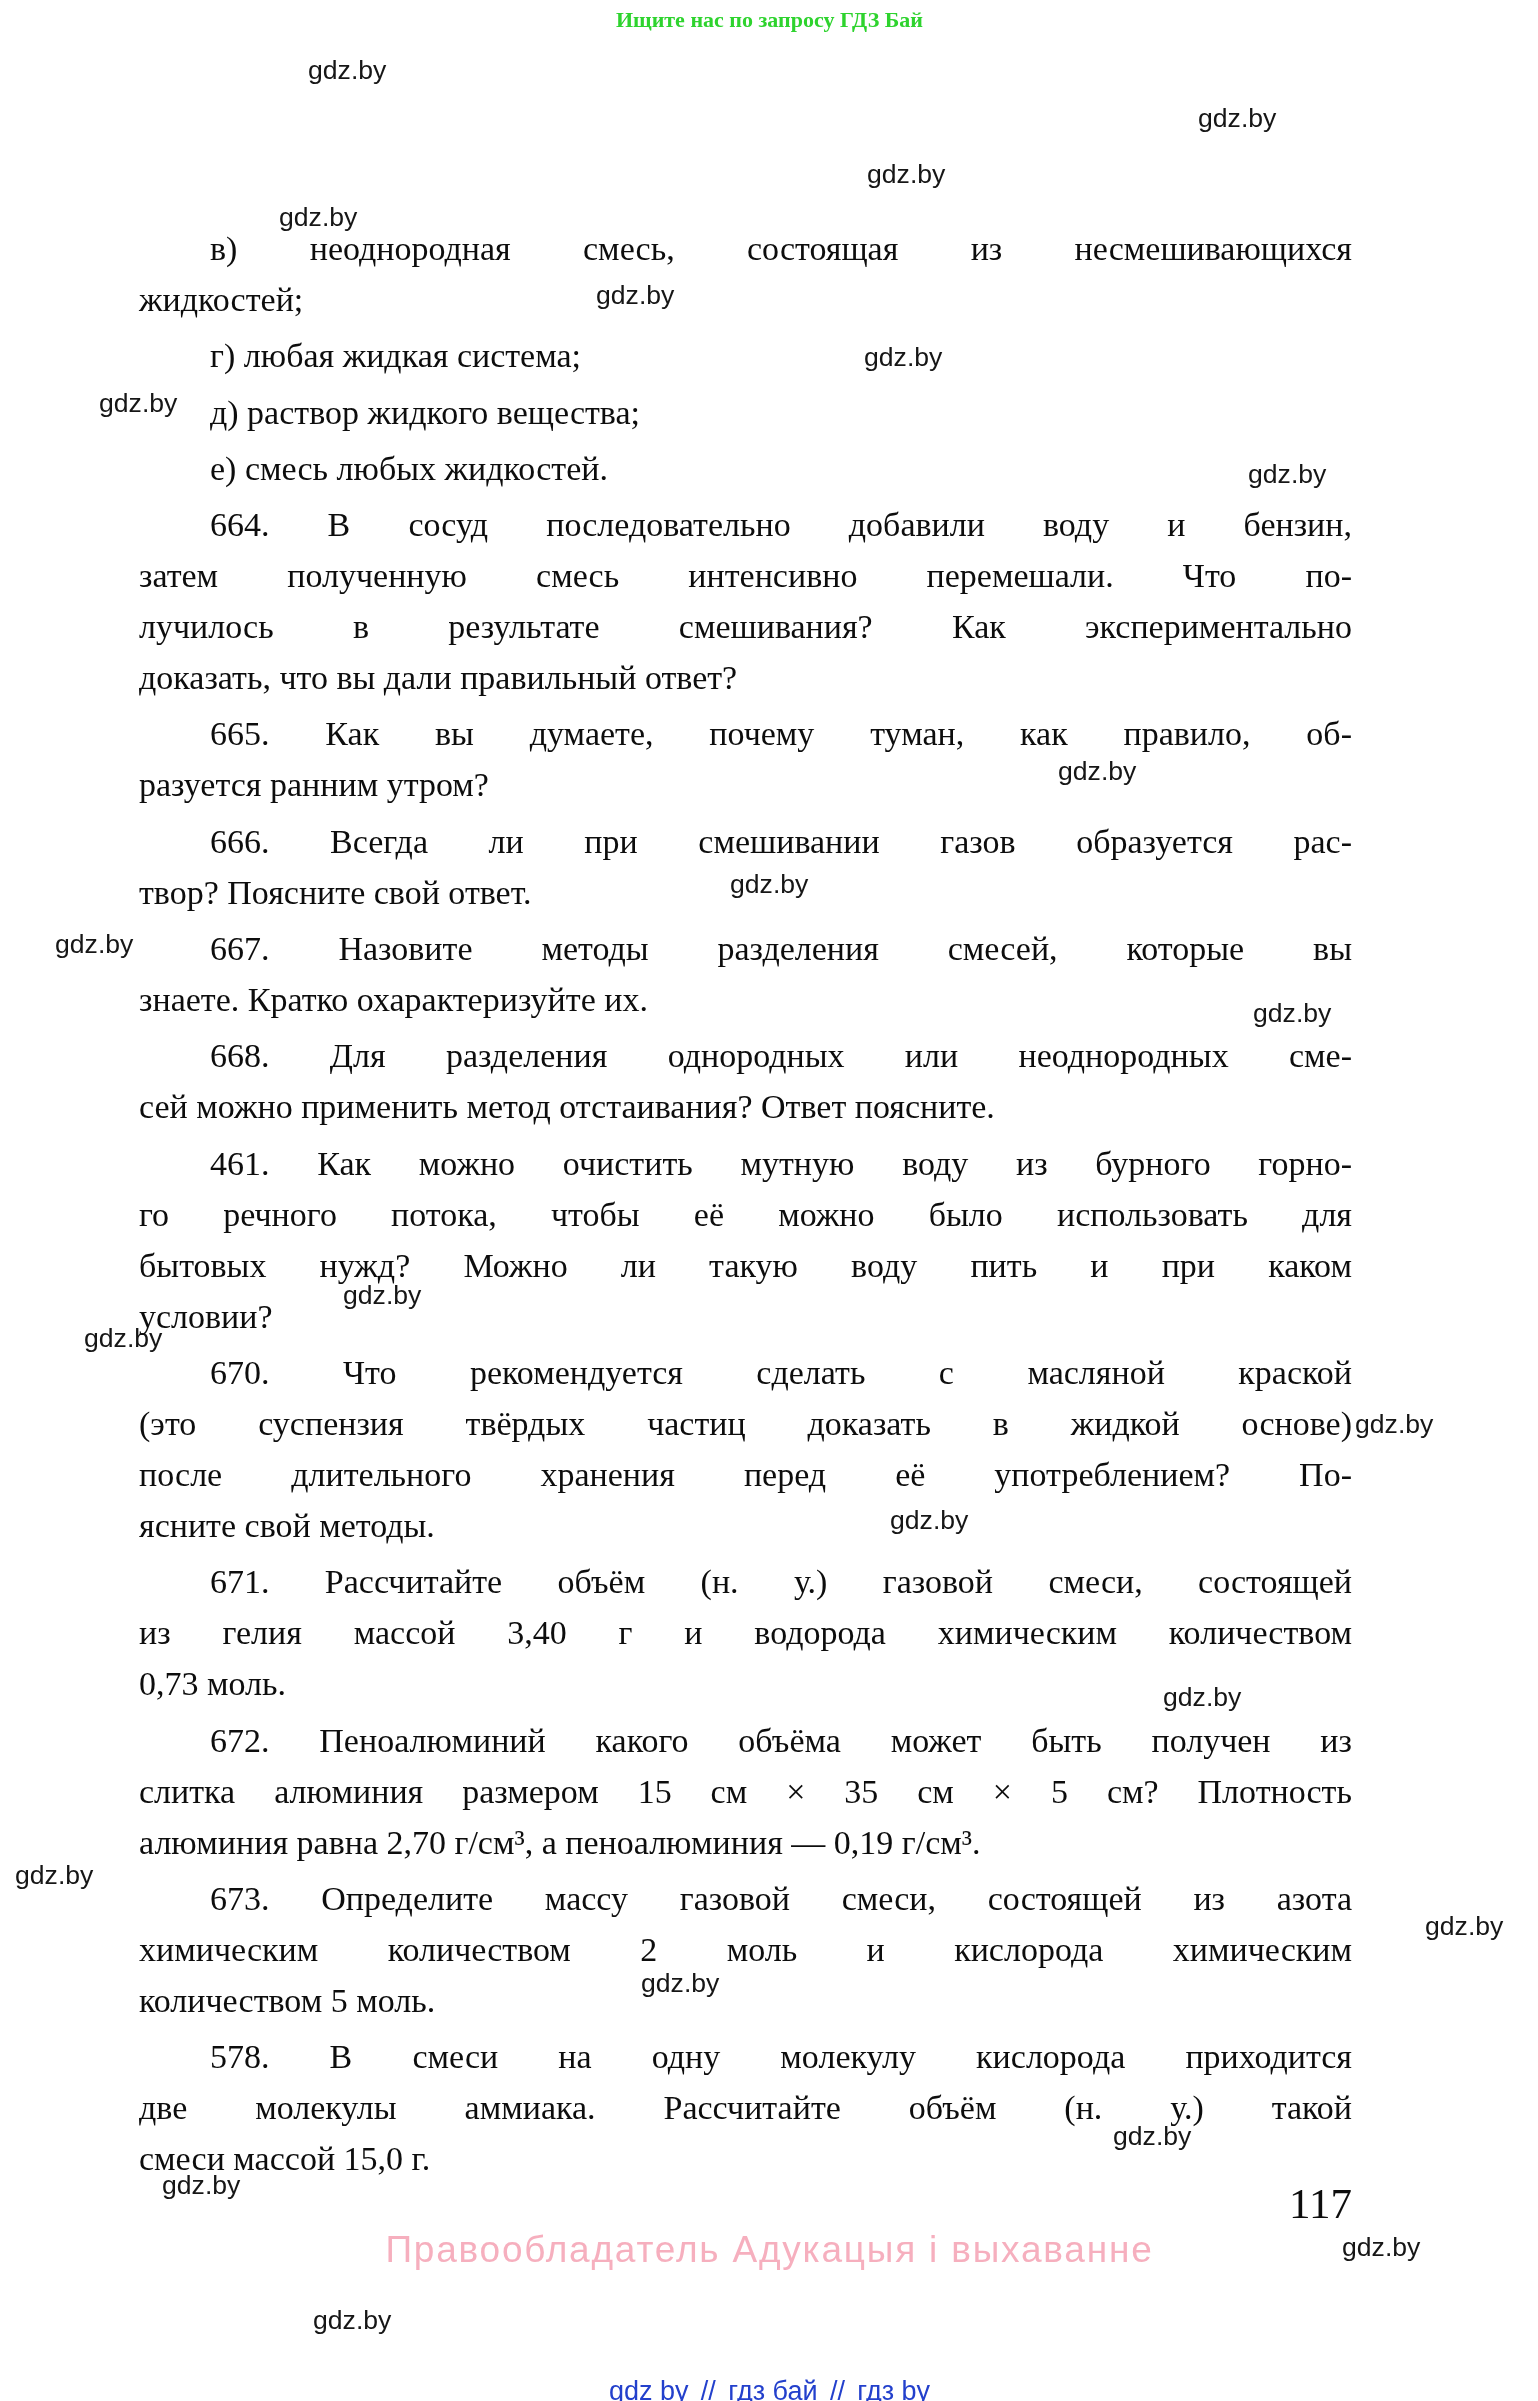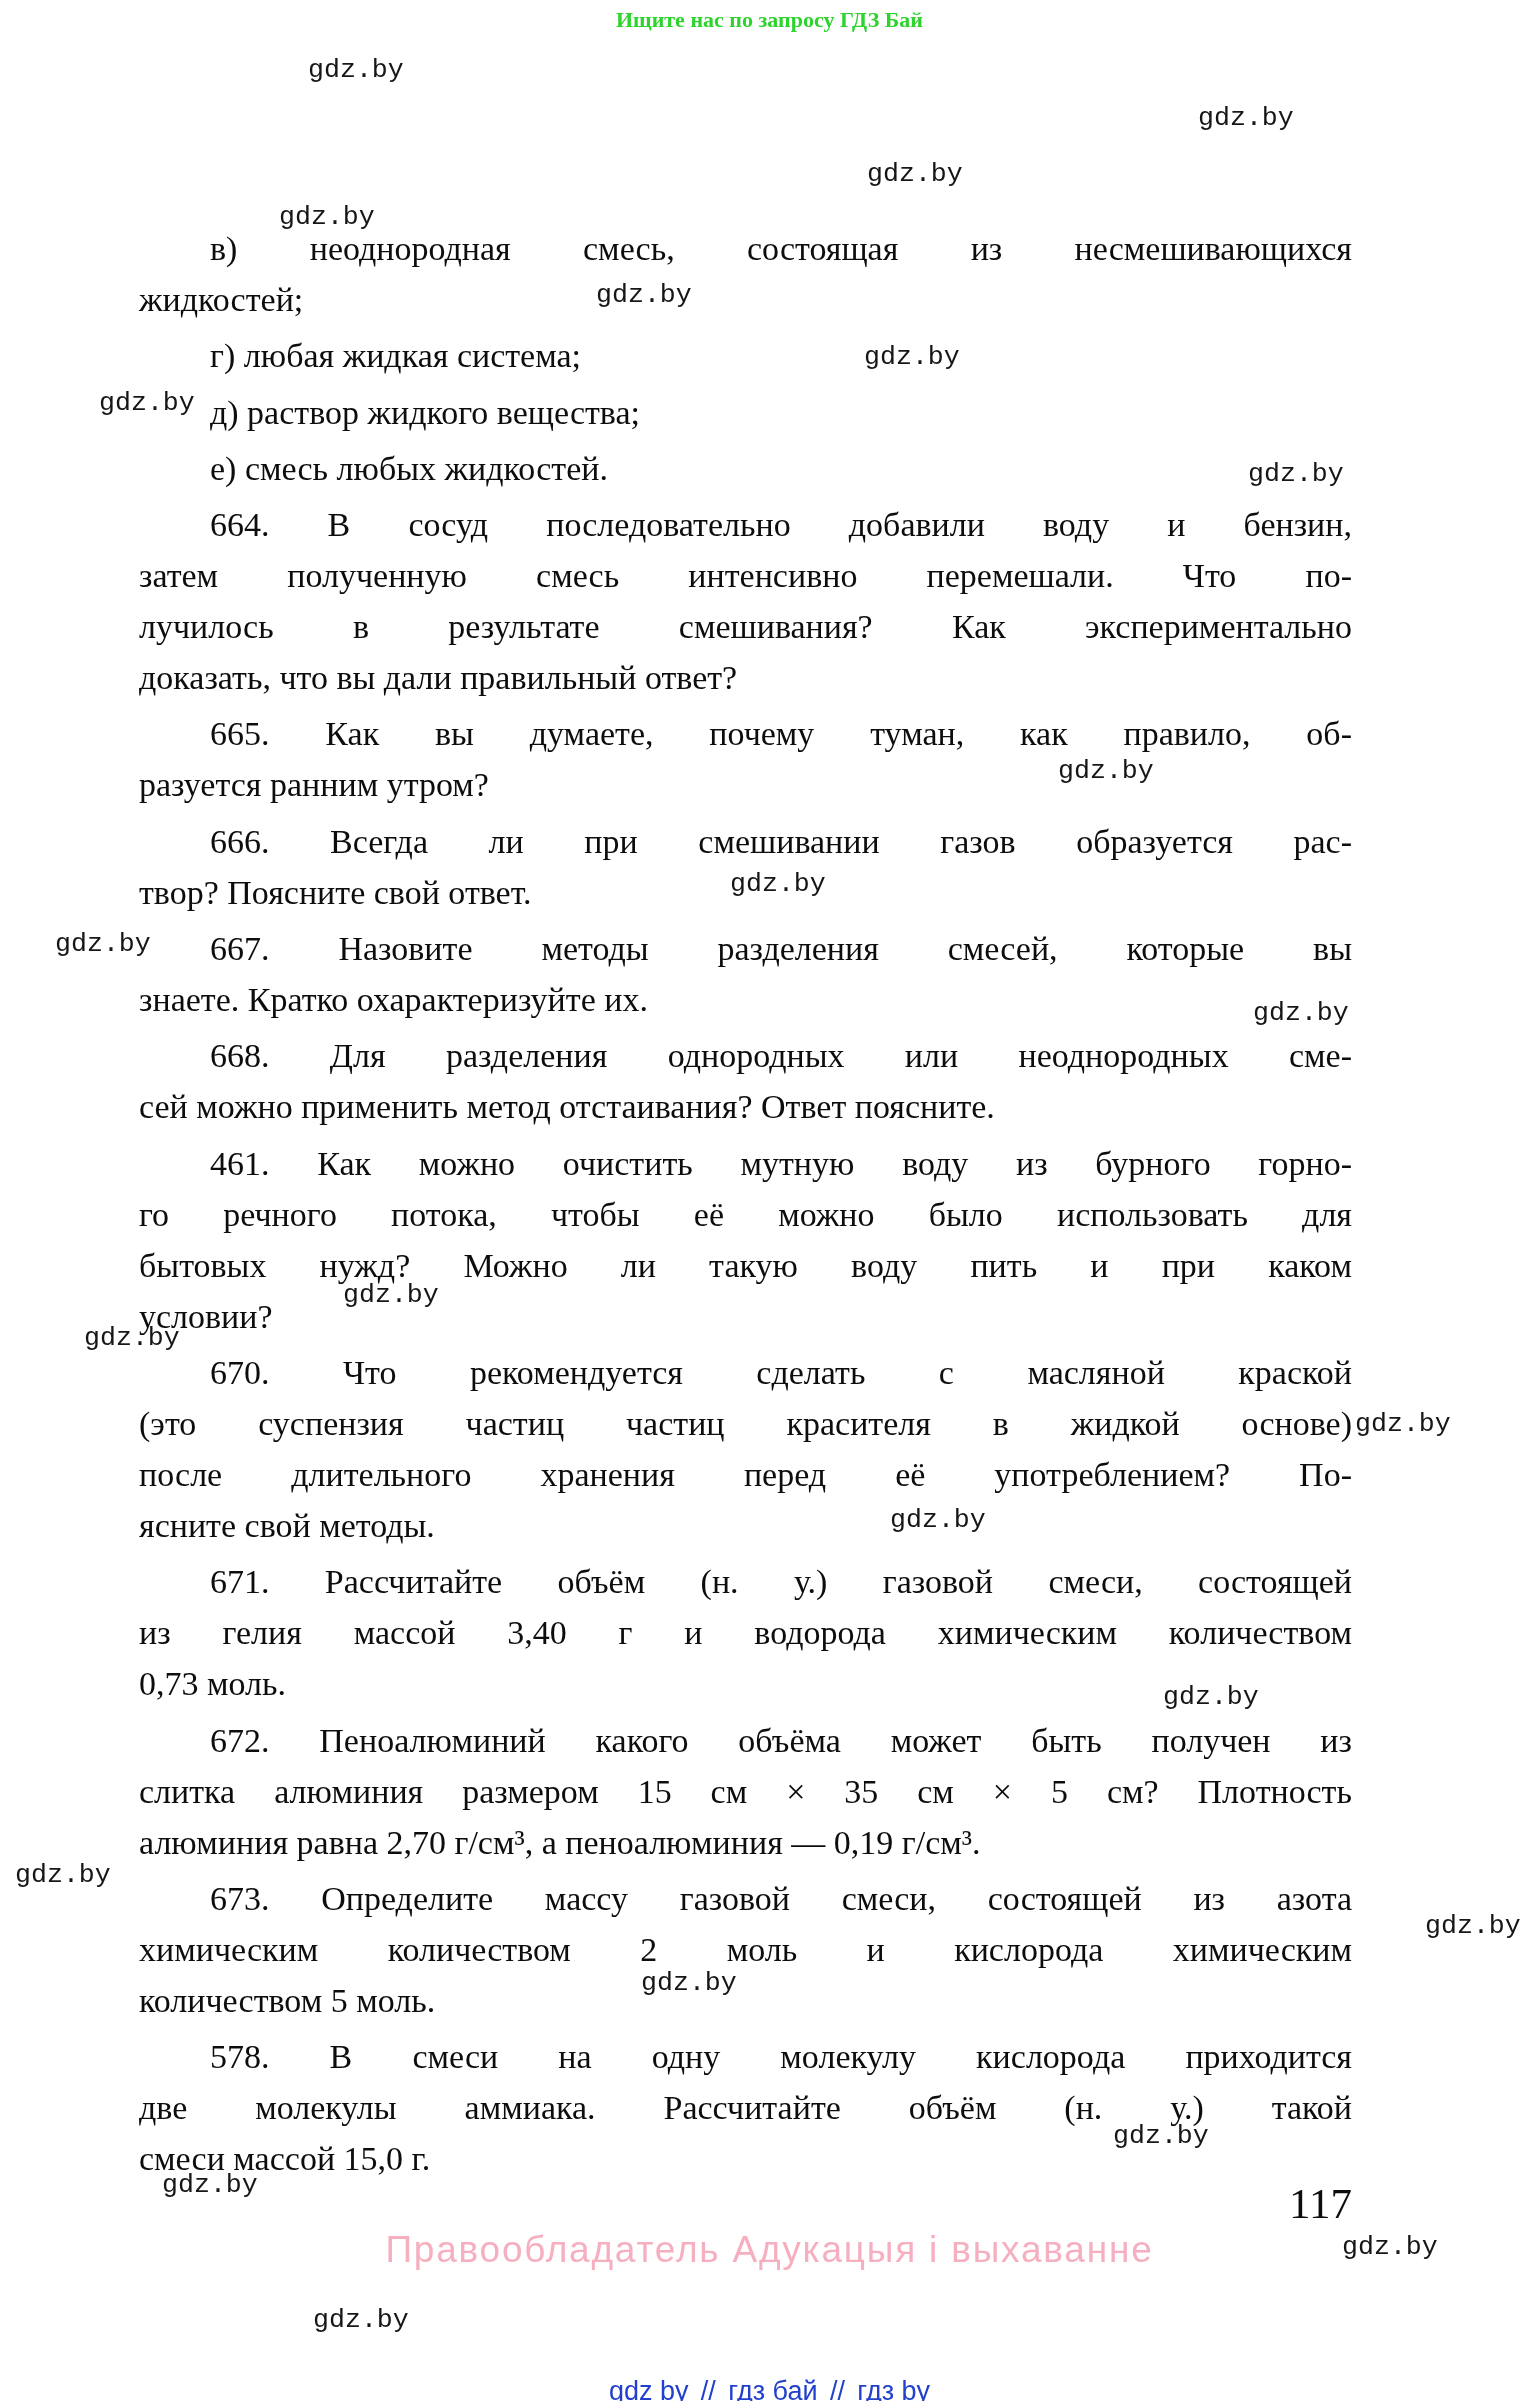--- a/index.html
+++ b/index.html
@@ -22,21 +22,21 @@
     text-align: center;
     font-family: Liberation Serif, serif;
     font-size: 22px;
     font-weight: bold;
     color: var(--promo-green, #2ed32e);
     white-space: nowrap;
   }
   .wm-layer { position: absolute; inset: 0; }
   .wm {
     position: absolute;
-    font-family: Liberation Mono, monospace;
+    font-family: Liberation Sans, sans-serif;
     font-size: 26.6px;
     color: #161616;
     white-space: nowrap;
     line-height: 1;
   }
   .text-block {
     position: absolute;
     left: 139px;
     top: 223px;
     width: 1213px;
@@ -157,21 +157,21 @@
       <div class="line">сей можно применить метод отстаивания? Ответ поясните.</div>
     </div>
     <div class="para">
       <div class="line first just">461. Как можно очистить мутную воду из бурного горно-</div>
       <div class="line just">го речного потока, чтобы её можно было использовать для</div>
       <div class="line just">бытовых нужд? Можно ли такую воду пить и при каком</div>
       <div class="line">условии?</div>
     </div>
     <div class="para">
       <div class="line first just">670. Что рекомендуется сделать с масляной краской</div>
-      <div class="line just">(это суспензия частиц частиц красителя в жидкой основе)</div>
+      <div class="line just">(это суспензия твёрдых частиц доказать в жидкой основе)</div>
       <div class="line just">после длительного хранения перед её употреблением? По-</div>
       <div class="line">ясните свой методы.</div>
     </div>
     <div class="para">
       <div class="line first just">671. Рассчитайте объём (н. у.) газовой смеси, состоящей</div>
       <div class="line just">из гелия массой 3,40 г и водорода химическим количеством</div>
       <div class="line">0,73 моль.</div>
     </div>
     <div class="para">
       <div class="line first just">672. Пеноалюминий какого объёма может быть получен из</div>

